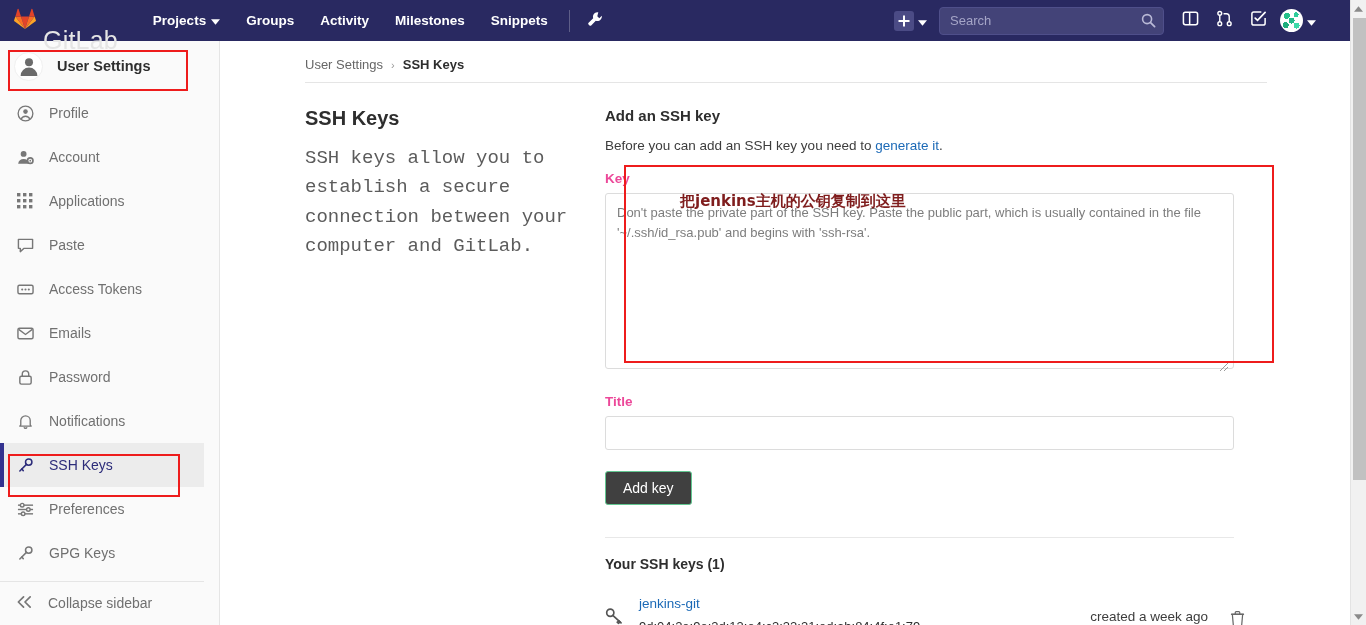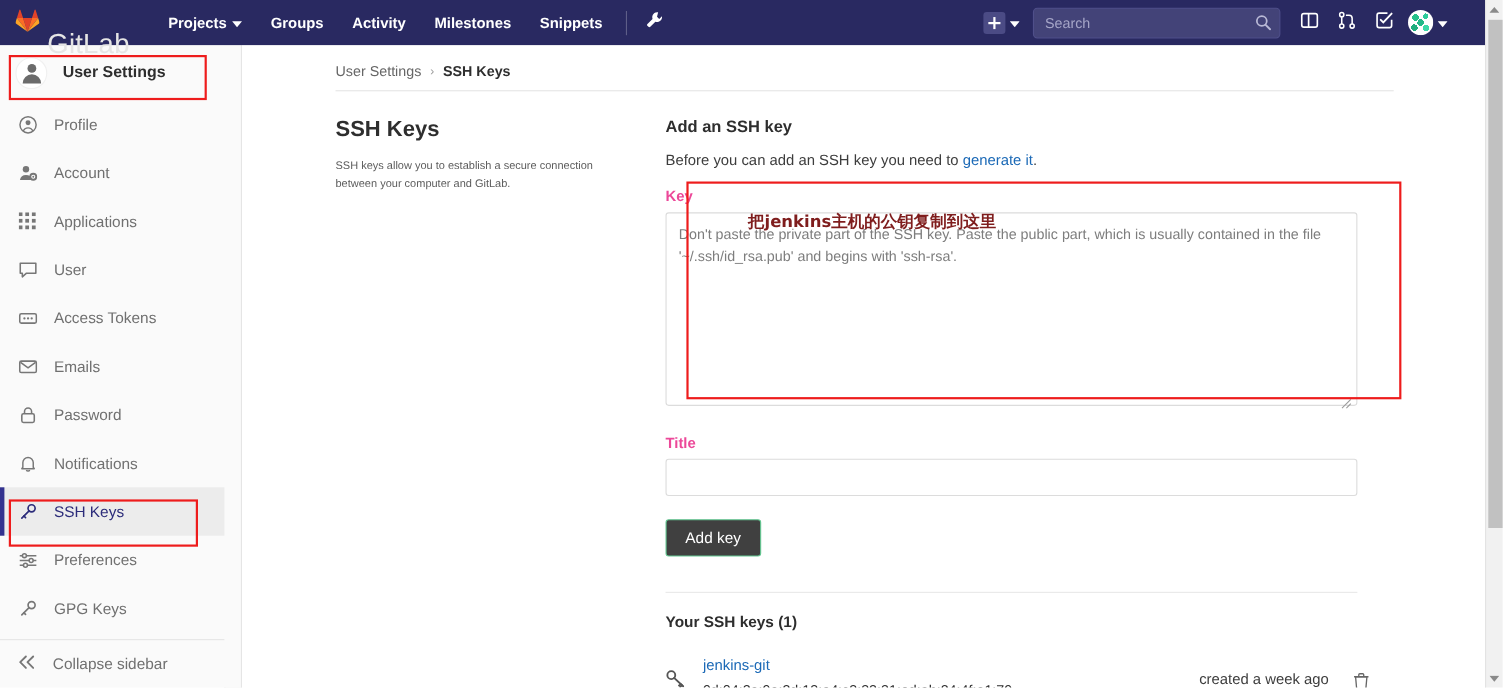--- a/index.html
+++ b/index.html
@@ -171,21 +171,21 @@
   }
 
   .content-row {
     display: flex; padding: 24px 0 0 84px;
   }
   .col-left { width: 300px; padding-right: 30px; }
   .col-left h2 {
     margin: 0 0 14px 0; font-size: 20px; font-weight: bold; color: #2e2e2e;
   }
   .col-left p {
-    margin: 0; font-size: 10px; color: #5c5c5c; line-height: 1.55;
+    margin: 0; font-size: 19px; color: #5c5c5c; line-height: 1.55; font-family: Liberation Mono, monospace;
   }
   .col-right { width: 640px; position: relative; }
   .col-right h3 {
     margin: 0 0 14px 0; font-size: 15px; font-weight: bold; color: #2e2e2e;
   }
   .hint-line {
     margin: 0 0 18px 0; font-size: 13.5px; color: #3d3d3d;
   }
   .hint-line a { color: #1b69b6; text-decoration: none; cursor: pointer; }
 
@@ -440,21 +440,21 @@
       </span>
       <span>Applications</span>
     </div>
 
     <div class="side-item">
       <span class="ico">
         <svg width="17" height="17" viewBox="0 0 18 18">
           <path d="M1.5 2.5 h15 v9.5 h-9 l-4 3.5 v-3.5 h-2 Z" fill="none" stroke="#777" stroke-width="1.5" stroke-linejoin="round"></path>
         </svg>
       </span>
-      <span>User</span>
+      <span>Paste</span>
     </div>
 
     <div class="side-item">
       <span class="ico">
         <svg width="17" height="17" viewBox="0 0 18 18">
           <rect x="1" y="4.5" width="16" height="9" rx="1.6" fill="none" stroke="#777" stroke-width="1.5"></rect>
           <circle cx="5.5" cy="9" r="1.1" fill="#777"></circle>
           <circle cx="9" cy="9" r="1.1" fill="#777"></circle>
           <circle cx="12.5" cy="9" r="1.1" fill="#777"></circle>
         </svg>

